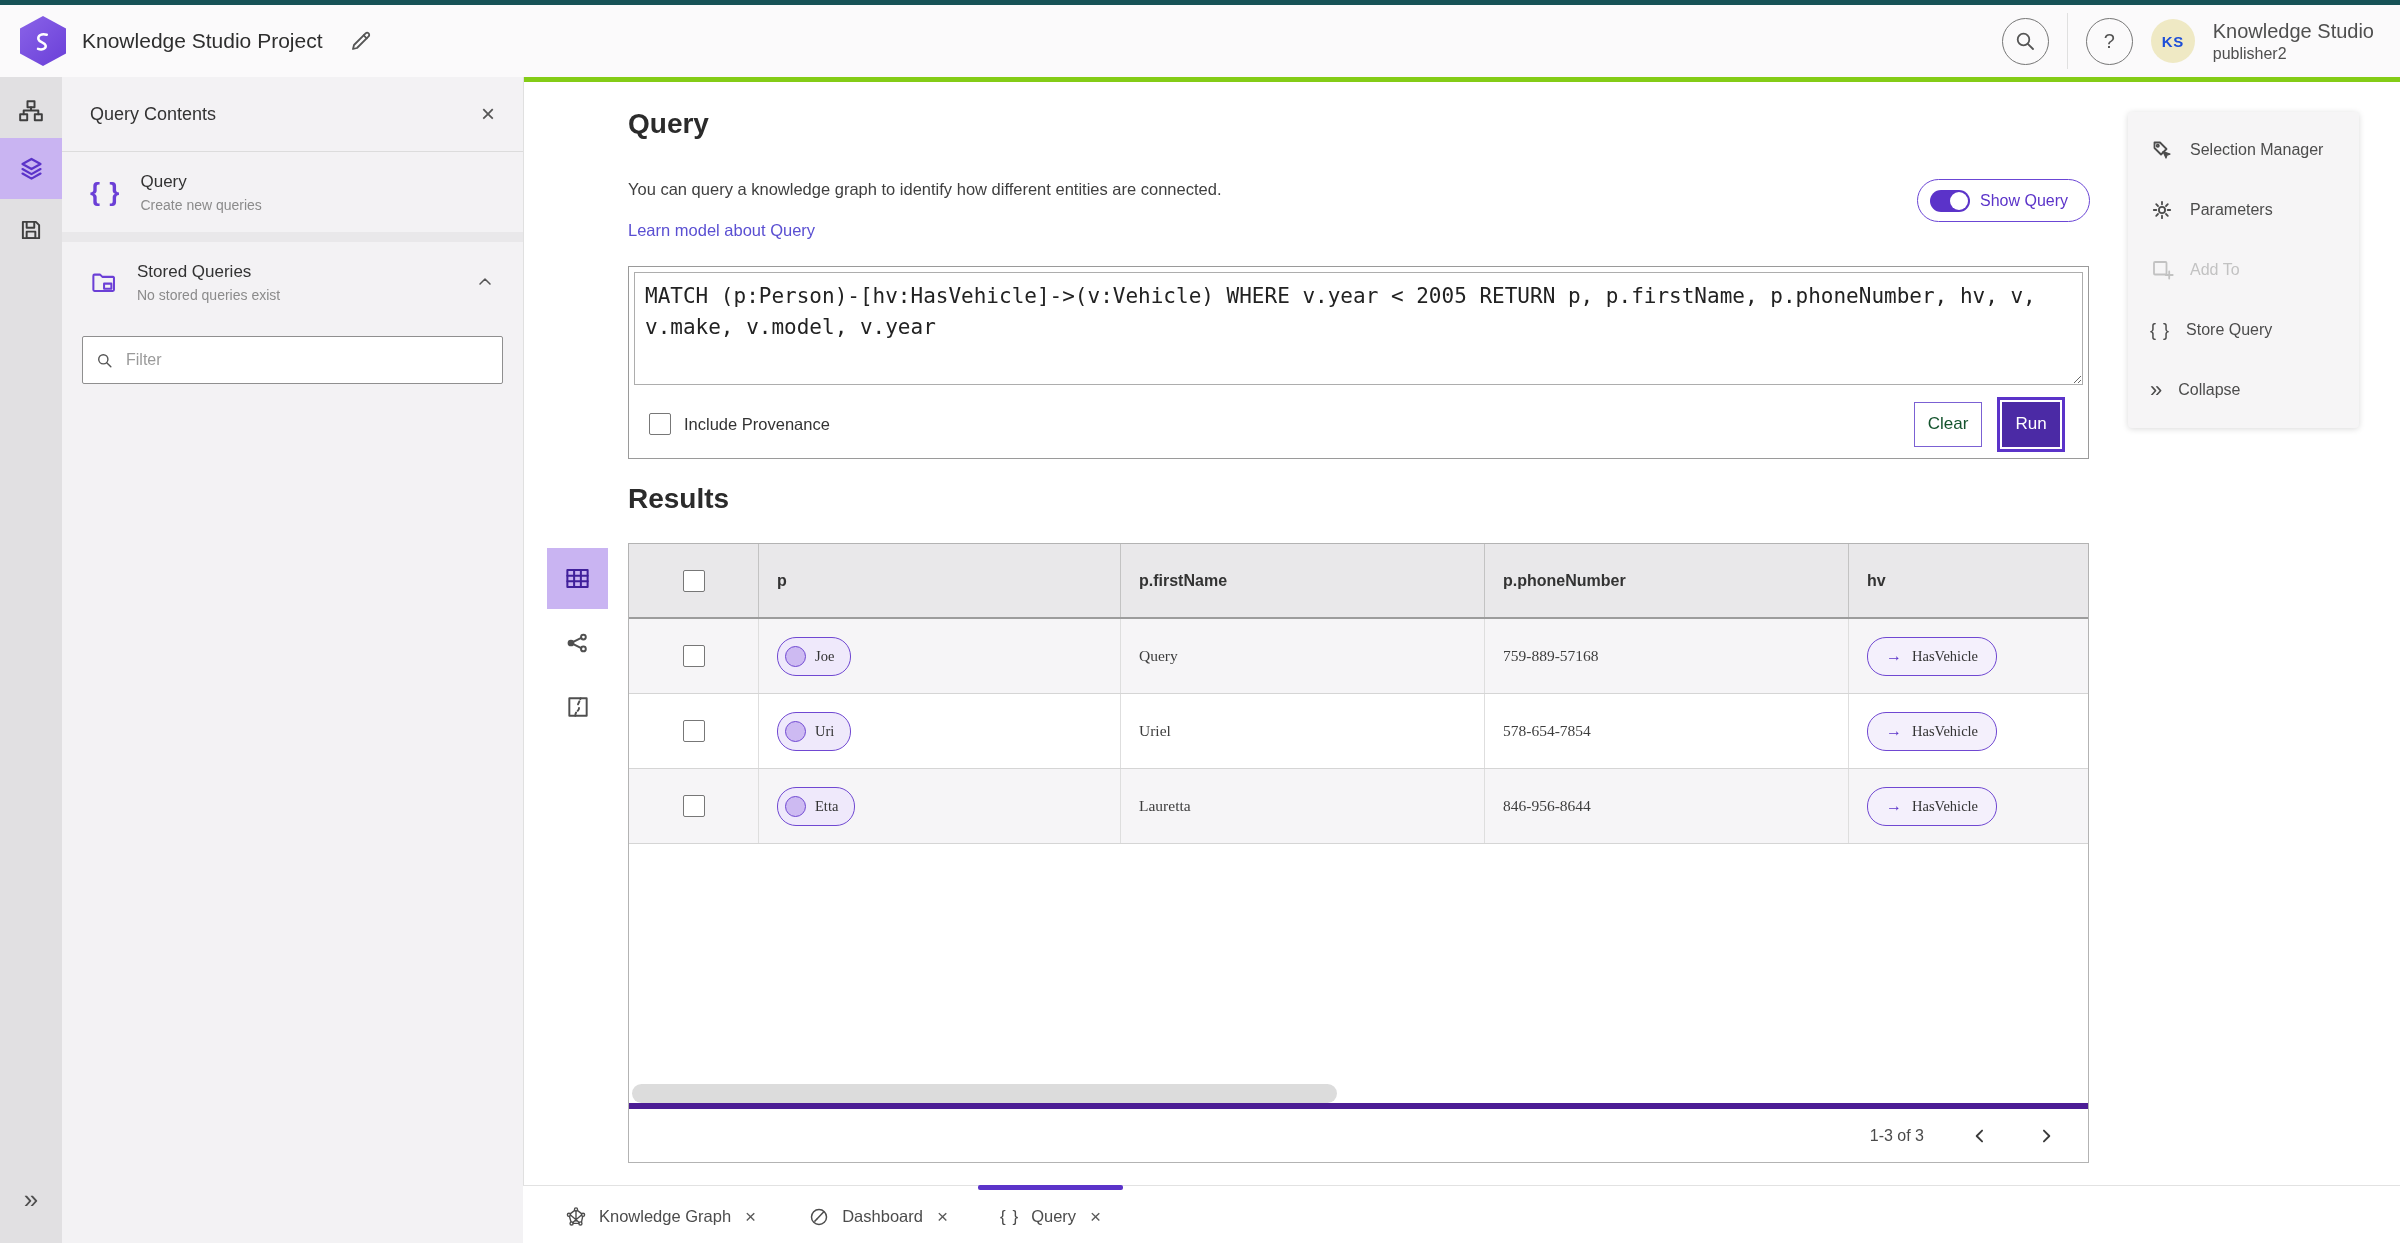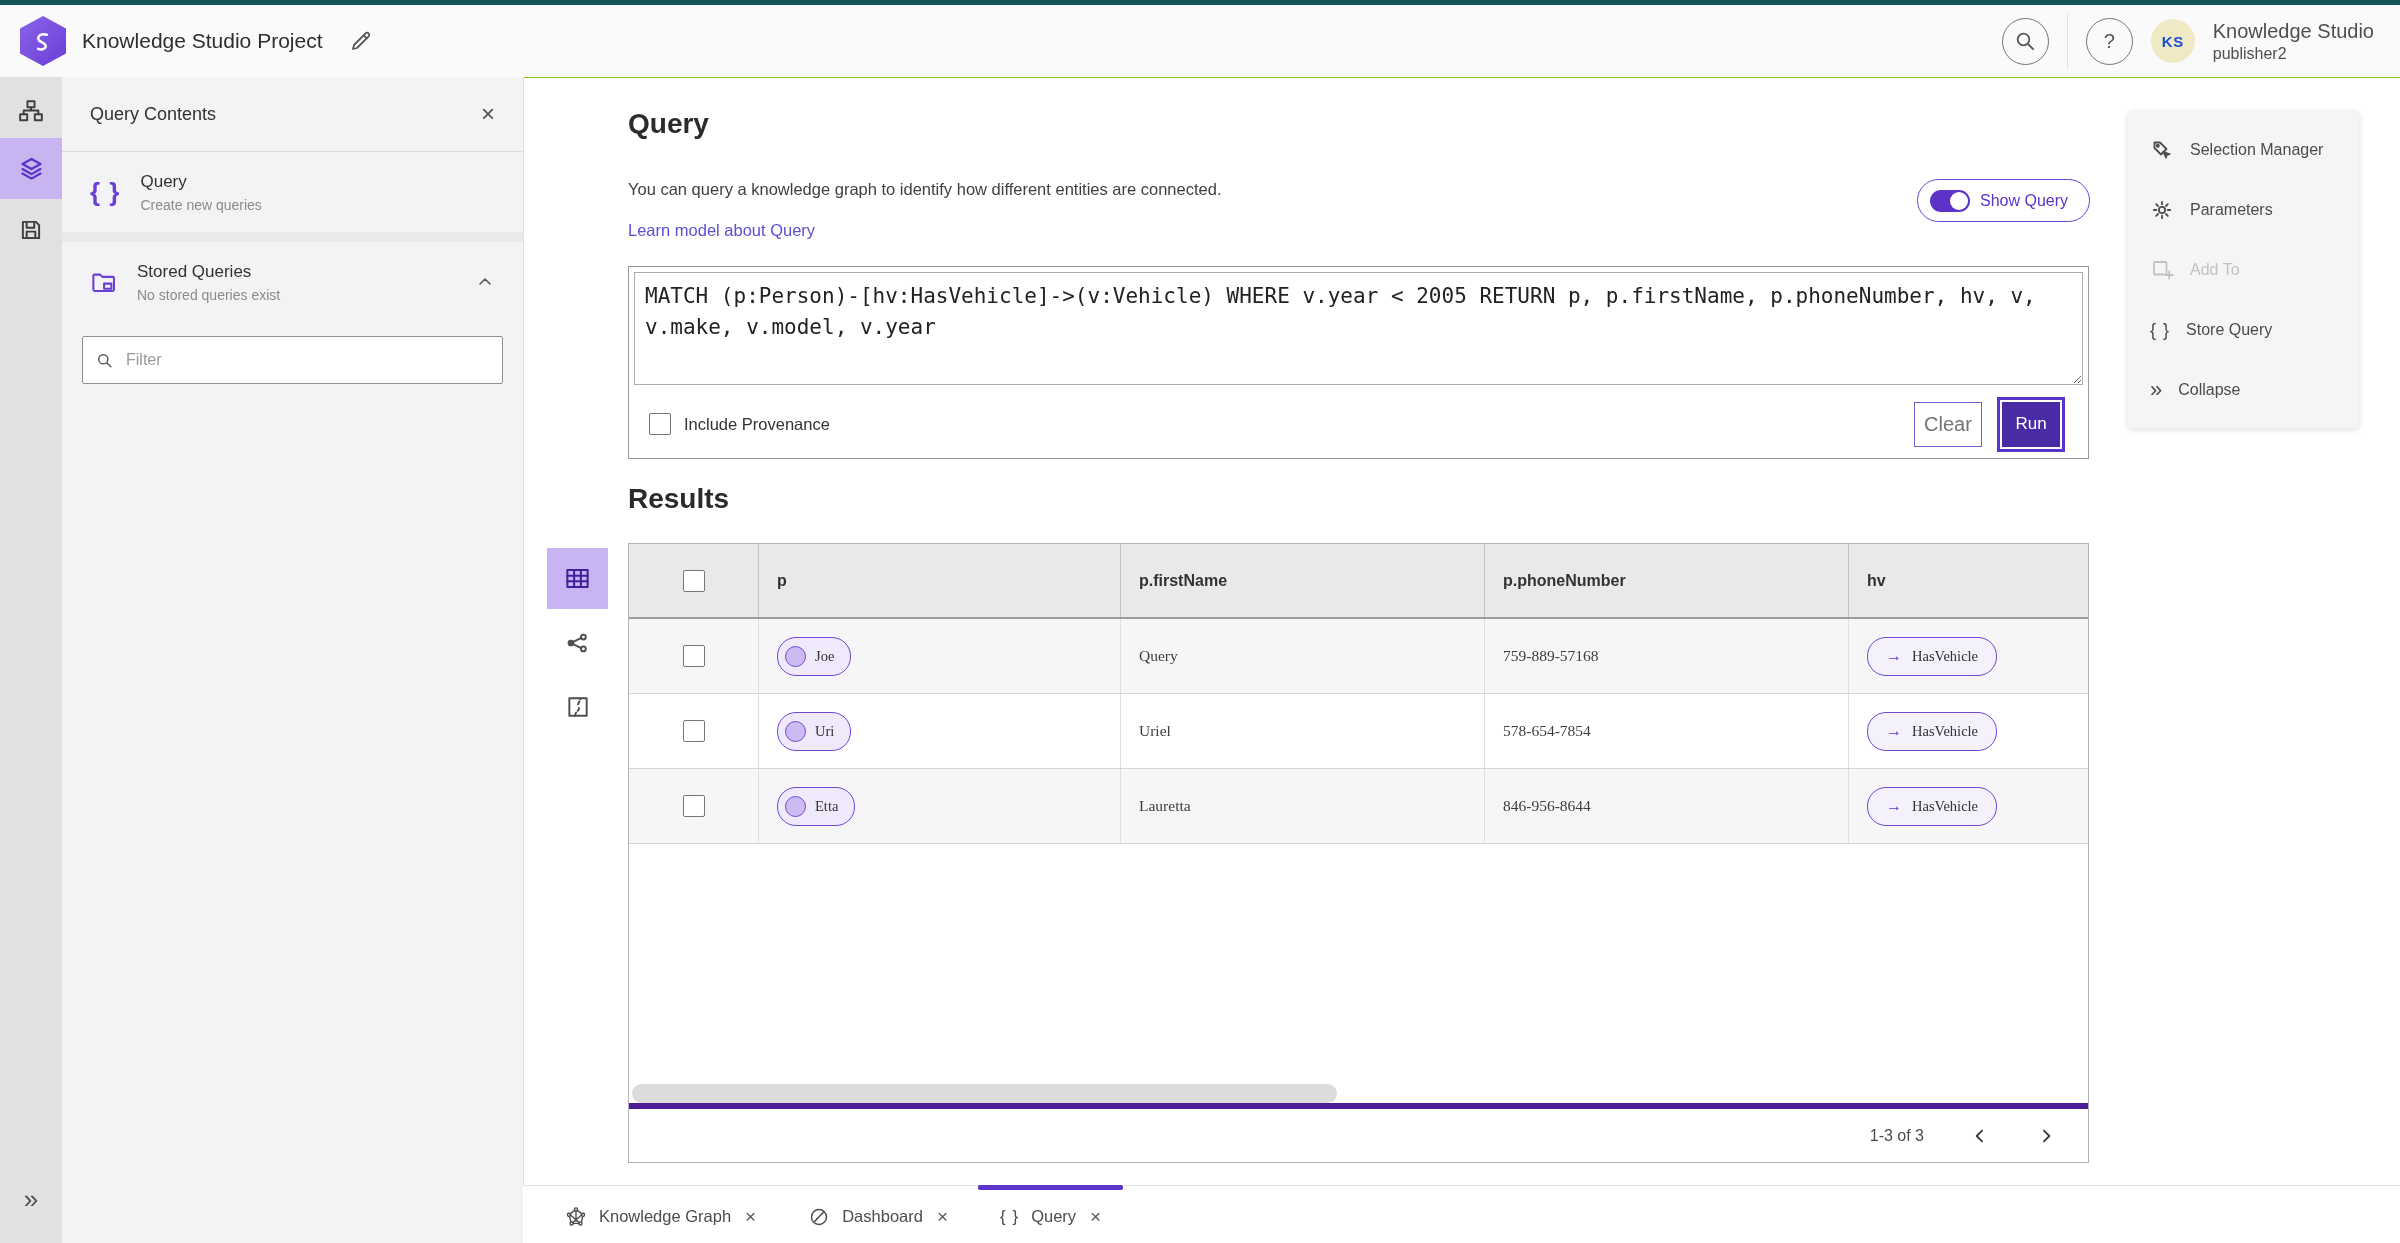--- a/index.html
+++ b/index.html
@@ -3,21 +3,21 @@
 <meta charset="utf-8">
 <style>
   html,body{margin:0;padding:0;background:#fff;font-family:"Liberation Sans",sans-serif;color:#333;}
   .app{position:relative;width:2400px;height:1243px;overflow:hidden;background:#fff;}
   .abs{position:absolute;}
   svg{display:block;}
   .ic{stroke:currentColor;fill:none;stroke-width:1.8;stroke-linecap:round;stroke-linejoin:round;}
 
   
   .teal-strip{left:0;top:0;width:2400px;height:5px;background:#175257;}
-  .header{left:0;top:5px;width:2400px;height:72px;background:#fbfafb;border-bottom:1px solid #84cc16;display:flex;align-items:center;}
+  .header{left:0;top:5px;width:2400px;height:72px;background:#fbfafb;border-bottom:5px solid #84cc16;display:flex;align-items:center;}
   .logo{width:46px;height:50px;margin-left:20px;background:linear-gradient(135deg,#8a63e8,#6a3fd8);clip-path:polygon(50% 0,100% 25%,100% 75%,50% 100%,0 75%,0 25%);display:flex;align-items:center;justify-content:center;}
   .app-title{margin-left:16px;font-size:21px;color:#2e2e2e;}
   .pencil{margin-left:26px;color:#555;cursor:pointer;}
   .hdr-right{margin-left:auto;display:flex;align-items:center;gap:18px;margin-right:26px;}
   .circle-btn{width:45px;height:45px;border:1.5px solid #767676;border-radius:50%;display:flex;align-items:center;justify-content:center;color:#555;background:#fbfafb;}
   .hdr-divider{width:1px;height:56px;background:#e0e0e0;}
   .help-q{font-size:20px;color:#555;}
   .avatar{width:44px;height:44px;border-radius:50%;background:#efe9c4;display:flex;align-items:center;justify-content:center;font-size:15px;font-weight:bold;color:#1d4ed8;letter-spacing:.5px;}
   .user-block{line-height:1.25;}
   .user-product{font-size:20px;color:#4f4f4f;}
@@ -52,21 +52,21 @@
   .learn-link{left:628px;top:221px;font-size:16.5px;color:#5a4fd2;cursor:pointer;}
   .showq{left:1917px;top:179px;width:173px;height:43px;border:1.5px solid #6b46d5;border-radius:23px;background:#fff;display:flex;align-items:center;gap:10px;padding:0 14px 0 12px;box-sizing:border-box;color:#5b33c9;font-size:16px;cursor:pointer;}
   .toggle{position:relative;width:40px;height:22px;border-radius:11px;background:#5b33c9;flex:0 0 auto;}
   .toggle .knob{position:absolute;right:2px;top:2px;width:18px;height:18px;border-radius:50%;background:#fff;}
 
   .qbox{left:628px;top:266px;width:1461px;height:193px;border:1px solid #9a9a9a;background:#fff;box-sizing:border-box;}
   .qbox textarea{position:absolute;left:5px;top:5px;width:1449px;height:113px;box-sizing:border-box;border:1px solid #adadad;padding:8px 10px;font-family:"DejaVu Sans Mono",monospace;font-size:21px;line-height:31px;color:#222;outline:none;background:#fff;}
   .qfoot{position:absolute;left:0;right:0;bottom:0;height:68px;display:flex;align-items:center;padding:0 20px;}
   .checkbox{width:22px;height:22px;border:1.5px solid #777;border-radius:2px;background:#fff;box-sizing:border-box;flex:0 0 auto;cursor:pointer;}
   .prov-label{margin-left:13px;font-size:16.5px;color:#333;}
-  .btn-clear{margin-left:auto;width:68px;height:45px;border:1.5px solid #7b61d3;background:#fff;color:#737373;font-size:20px;display:flex;align-items:center;justify-content:center;cursor:pointer;box-sizing:border-box;}
+  .btn-clear{margin-left:auto;width:68px;height:45px;border:1.5px solid #7b61d3;background:#fff;color:#14532d;font-size:17px;display:flex;align-items:center;justify-content:center;cursor:pointer;box-sizing:border-box;}
   .btn-run{margin-left:20px;margin-right:8px;width:58px;height:45px;background:#4b2aa5;color:#fff;font-size:17px;display:flex;align-items:center;justify-content:center;cursor:pointer;box-shadow:0 0 0 2px #fff,0 0 0 5px #5b33c9;}
 
   
   .h2{left:628px;top:483px;font-size:28px;font-weight:700;color:#2b2b2b;}
   .viewrail{left:547px;top:548px;width:61px;display:flex;flex-direction:column;gap:3px;}
   .view-btn{width:61px;height:61px;display:flex;align-items:center;justify-content:center;color:#4f4f4f;cursor:pointer;}
   .view-btn.active{background:#c9b4f2;color:#40209b;}
 
   .table{left:628px;top:543px;width:1461px;height:620px;border:1px solid #b3b3b3;background:#fff;box-sizing:border-box;}
   .thead{height:75px;background:#e9e8ea;border-bottom:2px solid #9c9c9c;display:grid;grid-template-columns:130px 362px 364px 364px 1fr;box-sizing:border-box;}

